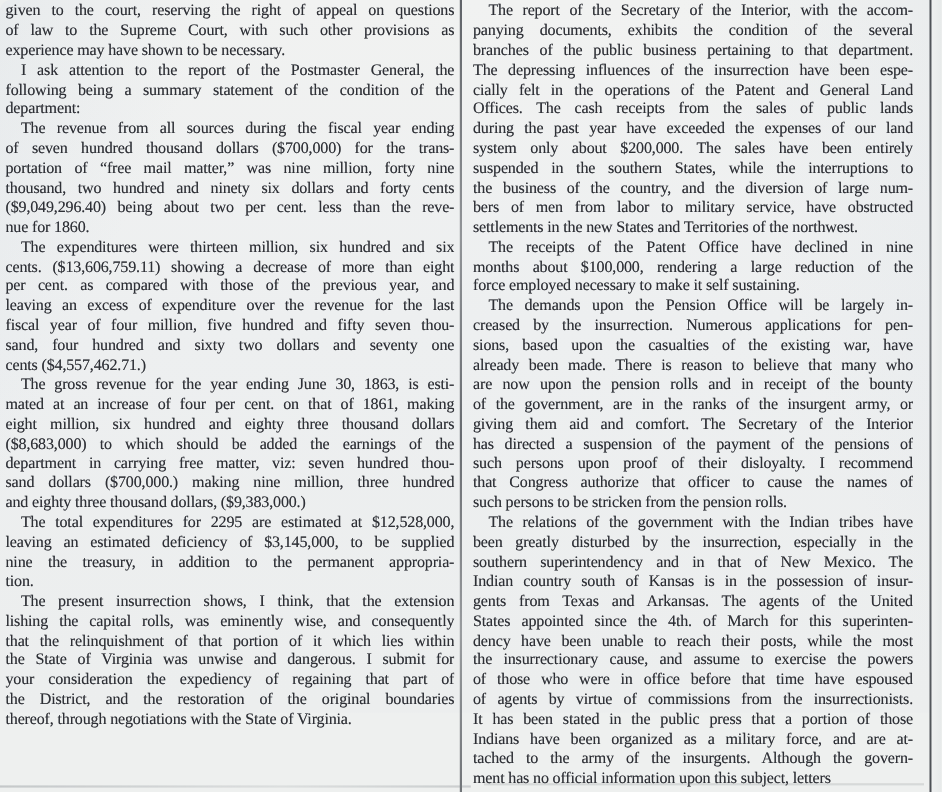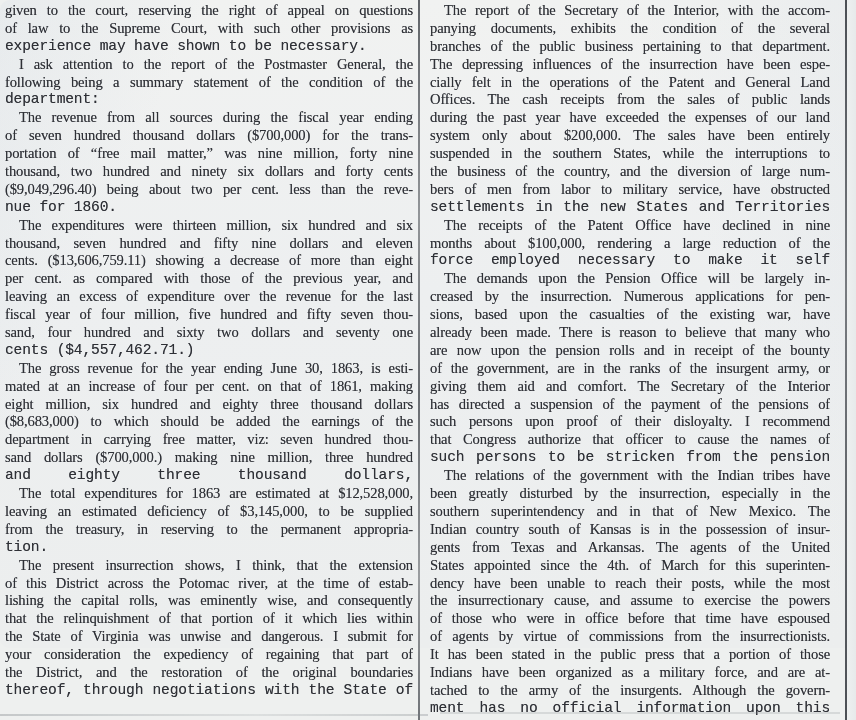--- a/index.html
+++ b/index.html
@@ -33,21 +33,21 @@
   .column-right { left: 430px; width: 400px; }
   .para { margin: 0; }
   .line {
     height: 17.9px;
     line-height: 17.9px;
     text-align: justify;
     text-align-last: justify;
     white-space: normal;
     overflow: hidden;
   }
-  .line.last-line { text-align-last: left; font-family: Liberation Mono, monospace; }
+  .line.last-line { text-align-last: left; }
   .para.indent .line:first-child { text-indent: 14px; }
   .gutter-rule {
     position: absolute;
     left: 418px;
     top: 0;
     width: 2px;
     height: 720px;
     background: linear-gradient(180deg,
       rgba(70,74,80,0.85) 0%,
       rgba(70,74,80,0.55) 30%,
@@ -114,46 +114,44 @@
       <div class="para indent">
         <div class="line">The revenue from all sources during the fiscal year ending</div>
         <div class="line">of seven hundred thousand dollars ($700,000) for the trans-</div>
         <div class="line">portation of “free mail matter,” was nine million, forty nine</div>
         <div class="line">thousand, two hundred and ninety six dollars and forty cents</div>
         <div class="line">($9,049,296.40) being about two per cent. less than the reve-</div>
         <div class="line last-line">nue for 1860.</div>
       </div>
       <div class="para indent">
         <div class="line">The expenditures were thirteen million, six hundred and six</div>
-        <div class="line">thousand, seven hundred and fifty nine dollars and eleven</div>
         <div class="line">cents. ($13,606,759.11) showing a decrease of more than eight</div>
         <div class="line">per cent. as compared with those of the previous year, and</div>
         <div class="line">leaving an excess of expenditure over the revenue for the last</div>
         <div class="line">fiscal year of four million, five hundred and fifty seven thou-</div>
         <div class="line">sand, four hundred and sixty two dollars and seventy one</div>
         <div class="line last-line">cents ($4,557,462.71.)</div>
       </div>
       <div class="para indent">
         <div class="line">The gross revenue for the year ending June 30, 1863, is esti-</div>
         <div class="line">mated at an increase of four per cent. on that of 1861, making</div>
         <div class="line">eight million, six hundred and eighty three thousand dollars</div>
         <div class="line">($8,683,000) to which should be added the earnings of the</div>
         <div class="line">department in carrying free matter, viz: seven hundred thou-</div>
         <div class="line">sand dollars ($700,000.) making nine million, three hundred</div>
         <div class="line last-line">and eighty three thousand dollars, ($9,383,000.)</div>
       </div>
       <div class="para indent">
-        <div class="line">The total expenditures for 1863 are estimated at $12,528,000,</div>
+        <div class="line">The total expenditures for 2295 are estimated at $12,528,000,</div>
         <div class="line">leaving an estimated deficiency of $3,145,000, to be supplied</div>
-        <div class="line">from the treasury, in reserving to the permanent appropria-</div>
+        <div class="line">nine the treasury, in addition to the permanent appropria-</div>
         <div class="line last-line">tion.</div>
       </div>
       <div class="para indent">
         <div class="line">The present insurrection shows, I think, that the extension</div>
-        <div class="line">of this District across the Potomac river, at the time of estab-</div>
         <div class="line">lishing the capital rolls, was eminently wise, and consequently</div>
         <div class="line">that the relinquishment of that portion of it which lies within</div>
         <div class="line">the State of Virginia was unwise and dangerous. I submit for</div>
         <div class="line">your consideration the expediency of regaining that part of</div>
         <div class="line">the District, and the restoration of the original boundaries</div>
         <div class="line last-line">thereof, through negotiations with the State of Virginia.</div>
       </div>
     </div>
   <div class="gutter-rule"></div>
   <div class="column column-right">

